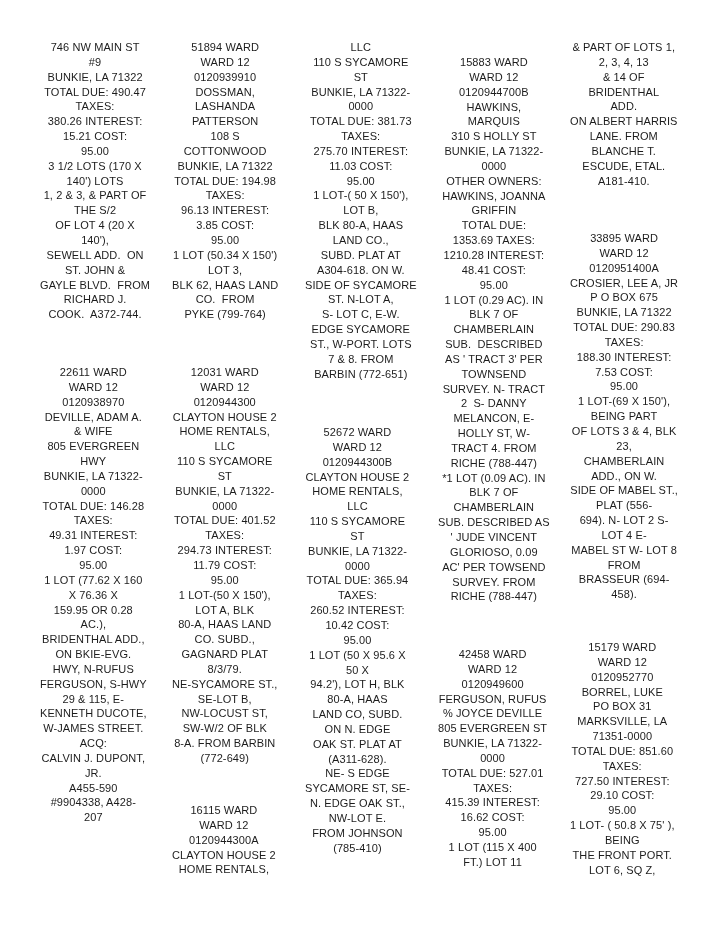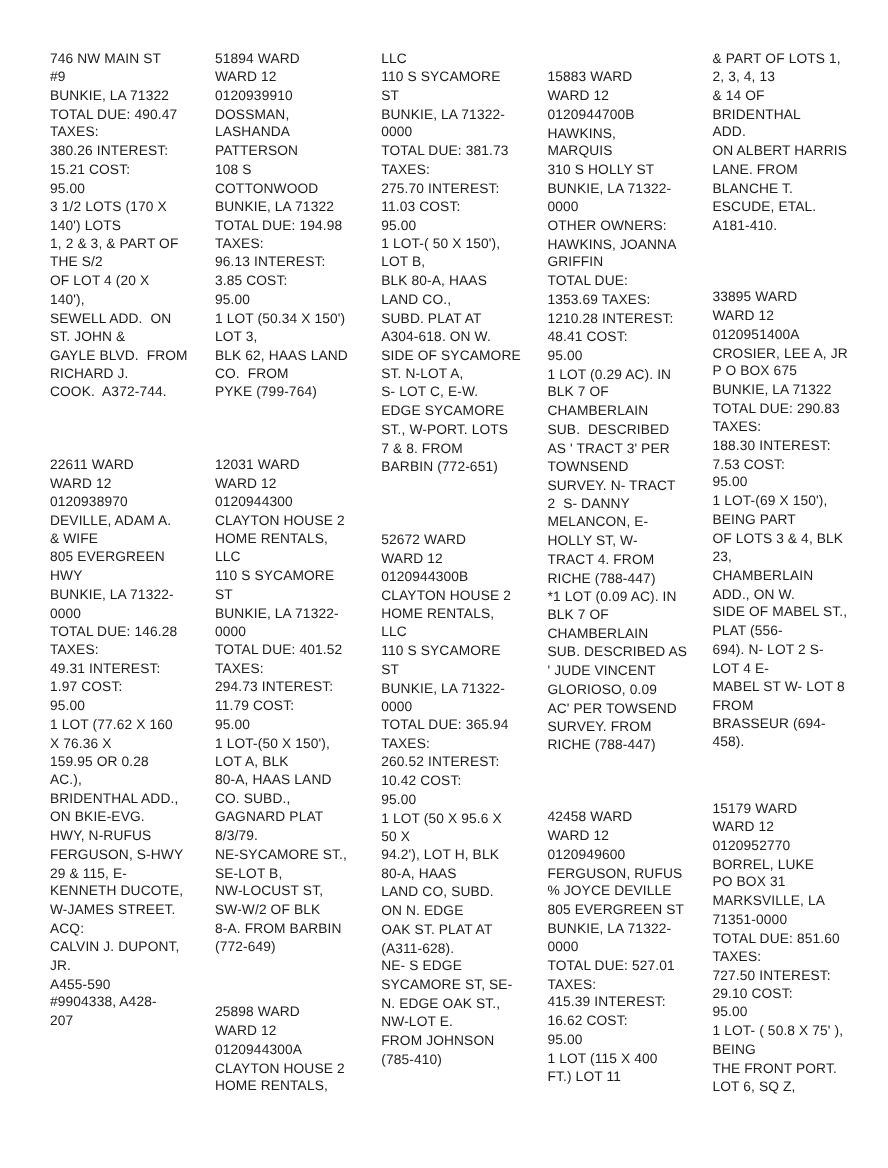--- a/index.html
+++ b/index.html
@@ -27,26 +27,26 @@
   }
   .text-line {
     height: 14.85px;
     line-height: 14.85px;
     letter-spacing: 0.1px;
   }
 </style>
 </head>
 <body>
 
-<div id="page" style="background: rgb(255, 255, 255); color: rgb(28, 28, 28);">
+<div id="page" style="background: rgb(255, 255, 255); color: rgb(28, 28, 28); text-align: center;">
     <div class="record-block" style="left: 40px; top: 40px;"><div class="text-line">746 NW MAIN ST</div><div class="text-line">#9</div><div class="text-line">BUNKIE, LA 71322</div><div class="text-line">TOTAL DUE: 490.47</div><div class="text-line">TAXES:</div><div class="text-line">380.26 INTEREST:</div><div class="text-line">15.21 COST:</div><div class="text-line">95.00</div><div class="text-line">3 1/2 LOTS (170 X</div><div class="text-line">140') LOTS</div><div class="text-line">1, 2 &amp; 3, &amp; PART OF</div><div class="text-line">THE S/2</div><div class="text-line">OF LOT 4 (20 X</div><div class="text-line">140'),</div><div class="text-line">SEWELL ADD.  ON</div><div class="text-line">ST. JOHN &amp;</div><div class="text-line">GAYLE BLVD.  FROM</div><div class="text-line">RICHARD J.</div><div class="text-line">COOK.  A372-744.</div></div>
     <div class="record-block" style="left: 40px; top: 365px;"><div class="text-line">22611 WARD</div><div class="text-line">WARD 12</div><div class="text-line">0120938970</div><div class="text-line">DEVILLE, ADAM A.</div><div class="text-line">&amp; WIFE</div><div class="text-line">805 EVERGREEN</div><div class="text-line">HWY</div><div class="text-line">BUNKIE, LA 71322-</div><div class="text-line">0000</div><div class="text-line">TOTAL DUE: 146.28</div><div class="text-line">TAXES:</div><div class="text-line">49.31 INTEREST:</div><div class="text-line">1.97 COST:</div><div class="text-line">95.00</div><div class="text-line">1 LOT (77.62 X 160</div><div class="text-line">X 76.36 X</div><div class="text-line">159.95 OR 0.28</div><div class="text-line">AC.),</div><div class="text-line">BRIDENTHAL ADD.,</div><div class="text-line">ON BKIE-EVG.</div><div class="text-line">HWY, N-RUFUS</div><div class="text-line">FERGUSON, S-HWY</div><div class="text-line">29 &amp; 115, E-</div><div class="text-line">KENNETH DUCOTE,</div><div class="text-line">W-JAMES STREET.</div><div class="text-line">ACQ:</div><div class="text-line">CALVIN J. DUPONT,</div><div class="text-line">JR.</div><div class="text-line">A455-590</div><div class="text-line">#9904338, A428-</div><div class="text-line">207</div></div>
     <div class="record-block" style="left: 172px; top: 40px;"><div class="text-line">51894 WARD</div><div class="text-line">WARD 12</div><div class="text-line">0120939910</div><div class="text-line">DOSSMAN,</div><div class="text-line">LASHANDA</div><div class="text-line">PATTERSON</div><div class="text-line">108 S</div><div class="text-line">COTTONWOOD</div><div class="text-line">BUNKIE, LA 71322</div><div class="text-line">TOTAL DUE: 194.98</div><div class="text-line">TAXES:</div><div class="text-line">96.13 INTEREST:</div><div class="text-line">3.85 COST:</div><div class="text-line">95.00</div><div class="text-line">1 LOT (50.34 X 150')</div><div class="text-line">LOT 3,</div><div class="text-line">BLK 62, HAAS LAND</div><div class="text-line">CO.  FROM</div><div class="text-line">PYKE (799-764)</div></div>
     <div class="record-block" style="left: 172px; top: 365px;"><div class="text-line">12031 WARD</div><div class="text-line">WARD 12</div><div class="text-line">0120944300</div><div class="text-line">CLAYTON HOUSE 2</div><div class="text-line">HOME RENTALS,</div><div class="text-line">LLC</div><div class="text-line">110 S SYCAMORE</div><div class="text-line">ST</div><div class="text-line">BUNKIE, LA 71322-</div><div class="text-line">0000</div><div class="text-line">TOTAL DUE: 401.52</div><div class="text-line">TAXES:</div><div class="text-line">294.73 INTEREST:</div><div class="text-line">11.79 COST:</div><div class="text-line">95.00</div><div class="text-line">1 LOT-(50 X 150'),</div><div class="text-line">LOT A, BLK</div><div class="text-line">80-A, HAAS LAND</div><div class="text-line">CO. SUBD.,</div><div class="text-line">GAGNARD PLAT</div><div class="text-line">8/3/79.</div><div class="text-line">NE-SYCAMORE ST.,</div><div class="text-line">SE-LOT B,</div><div class="text-line">NW-LOCUST ST,</div><div class="text-line">SW-W/2 OF BLK</div><div class="text-line">8-A. FROM BARBIN</div><div class="text-line">(772-649)</div></div>
-    <div class="record-block" style="left: 172px; top: 803px;"><div class="text-line">25898 WARD</div><div class="text-line">WARD 12</div><div class="text-line">0120944300A</div><div class="text-line">CLAYTON HOUSE 2</div><div class="text-line">HOME RENTALS,</div></div>
+    <div class="record-block" style="left: 172px; top: 803px;"><div class="text-line">16115 WARD</div><div class="text-line">WARD 12</div><div class="text-line">0120944300A</div><div class="text-line">CLAYTON HOUSE 2</div><div class="text-line">HOME RENTALS,</div></div>
     <div class="record-block" style="left: 305px; top: 40px;"><div class="text-line">LLC</div><div class="text-line">110 S SYCAMORE</div><div class="text-line">ST</div><div class="text-line">BUNKIE, LA 71322-</div><div class="text-line">0000</div><div class="text-line">TOTAL DUE: 381.73</div><div class="text-line">TAXES:</div><div class="text-line">275.70 INTEREST:</div><div class="text-line">11.03 COST:</div><div class="text-line">95.00</div><div class="text-line">1 LOT-( 50 X 150'),</div><div class="text-line">LOT B,</div><div class="text-line">BLK 80-A, HAAS</div><div class="text-line">LAND CO.,</div><div class="text-line">SUBD. PLAT AT</div><div class="text-line">A304-618. ON W.</div><div class="text-line">SIDE OF SYCAMORE</div><div class="text-line">ST. N-LOT A,</div><div class="text-line">S- LOT C, E-W.</div><div class="text-line">EDGE SYCAMORE</div><div class="text-line">ST., W-PORT. LOTS</div><div class="text-line">7 &amp; 8. FROM</div><div class="text-line">BARBIN (772-651)</div></div>
     <div class="record-block" style="left: 305px; top: 425px;"><div class="text-line">52672 WARD</div><div class="text-line">WARD 12</div><div class="text-line">0120944300B</div><div class="text-line">CLAYTON HOUSE 2</div><div class="text-line">HOME RENTALS,</div><div class="text-line">LLC</div><div class="text-line">110 S SYCAMORE</div><div class="text-line">ST</div><div class="text-line">BUNKIE, LA 71322-</div><div class="text-line">0000</div><div class="text-line">TOTAL DUE: 365.94</div><div class="text-line">TAXES:</div><div class="text-line">260.52 INTEREST:</div><div class="text-line">10.42 COST:</div><div class="text-line">95.00</div><div class="text-line">1 LOT (50 X 95.6 X</div><div class="text-line">50 X</div><div class="text-line">94.2'), LOT H, BLK</div><div class="text-line">80-A, HAAS</div><div class="text-line">LAND CO, SUBD.</div><div class="text-line">ON N. EDGE</div><div class="text-line">OAK ST. PLAT AT</div><div class="text-line">(A311-628).</div><div class="text-line">NE- S EDGE</div><div class="text-line">SYCAMORE ST, SE-</div><div class="text-line">N. EDGE OAK ST.,</div><div class="text-line">NW-LOT E.</div><div class="text-line">FROM JOHNSON</div><div class="text-line">(785-410)</div></div>
     <div class="record-block" style="left: 438px; top: 55px;"><div class="text-line">15883 WARD</div><div class="text-line">WARD 12</div><div class="text-line">0120944700B</div><div class="text-line">HAWKINS,</div><div class="text-line">MARQUIS</div><div class="text-line">310 S HOLLY ST</div><div class="text-line">BUNKIE, LA 71322-</div><div class="text-line">0000</div><div class="text-line">OTHER OWNERS:</div><div class="text-line">HAWKINS, JOANNA</div><div class="text-line">GRIFFIN</div><div class="text-line">TOTAL DUE:</div><div class="text-line">1353.69 TAXES:</div><div class="text-line">1210.28 INTEREST:</div><div class="text-line">48.41 COST:</div><div class="text-line">95.00</div><div class="text-line">1 LOT (0.29 AC). IN</div><div class="text-line">BLK 7 OF</div><div class="text-line">CHAMBERLAIN</div><div class="text-line">SUB.  DESCRIBED</div><div class="text-line">AS ' TRACT 3' PER</div><div class="text-line">TOWNSEND</div><div class="text-line">SURVEY. N- TRACT</div><div class="text-line">2  S- DANNY</div><div class="text-line">MELANCON, E-</div><div class="text-line">HOLLY ST, W-</div><div class="text-line">TRACT 4. FROM</div><div class="text-line">RICHE (788-447)</div><div class="text-line">*1 LOT (0.09 AC). IN</div><div class="text-line">BLK 7 OF</div><div class="text-line">CHAMBERLAIN</div><div class="text-line">SUB. DESCRIBED AS</div><div class="text-line">' JUDE VINCENT</div><div class="text-line">GLORIOSO, 0.09</div><div class="text-line">AC' PER TOWSEND</div><div class="text-line">SURVEY. FROM</div><div class="text-line">RICHE (788-447)</div></div>
     <div class="record-block" style="left: 438px; top: 647px;"><div class="text-line">42458 WARD</div><div class="text-line">WARD 12</div><div class="text-line">0120949600</div><div class="text-line">FERGUSON, RUFUS</div><div class="text-line">% JOYCE DEVILLE</div><div class="text-line">805 EVERGREEN ST</div><div class="text-line">BUNKIE, LA 71322-</div><div class="text-line">0000</div><div class="text-line">TOTAL DUE: 527.01</div><div class="text-line">TAXES:</div><div class="text-line">415.39 INTEREST:</div><div class="text-line">16.62 COST:</div><div class="text-line">95.00</div><div class="text-line">1 LOT (115 X 400</div><div class="text-line">FT.) LOT 11</div></div>
     <div class="record-block" style="left: 570px; top: 40px;"><div class="text-line">&amp; PART OF LOTS 1,</div><div class="text-line">2, 3, 4, 13</div><div class="text-line">&amp; 14 OF</div><div class="text-line">BRIDENTHAL</div><div class="text-line">ADD.</div><div class="text-line">ON ALBERT HARRIS</div><div class="text-line">LANE. FROM</div><div class="text-line">BLANCHE T.</div><div class="text-line">ESCUDE, ETAL.</div><div class="text-line">A181-410.</div></div>
     <div class="record-block" style="left: 570px; top: 231px;"><div class="text-line">33895 WARD</div><div class="text-line">WARD 12</div><div class="text-line">0120951400A</div><div class="text-line">CROSIER, LEE A, JR</div><div class="text-line">P O BOX 675</div><div class="text-line">BUNKIE, LA 71322</div><div class="text-line">TOTAL DUE: 290.83</div><div class="text-line">TAXES:</div><div class="text-line">188.30 INTEREST:</div><div class="text-line">7.53 COST:</div><div class="text-line">95.00</div><div class="text-line">1 LOT-(69 X 150'),</div><div class="text-line">BEING PART</div><div class="text-line">OF LOTS 3 &amp; 4, BLK</div><div class="text-line">23,</div><div class="text-line">CHAMBERLAIN</div><div class="text-line">ADD., ON W.</div><div class="text-line">SIDE OF MABEL ST.,</div><div class="text-line">PLAT (556-</div><div class="text-line">694). N- LOT 2 S-</div><div class="text-line">LOT 4 E-</div><div class="text-line">MABEL ST W- LOT 8</div><div class="text-line">FROM</div><div class="text-line">BRASSEUR (694-</div><div class="text-line">458).</div></div>
     <div class="record-block" style="left: 570px; top: 640px;"><div class="text-line">15179 WARD</div><div class="text-line">WARD 12</div><div class="text-line">0120952770</div><div class="text-line">BORREL, LUKE</div><div class="text-line">PO BOX 31</div><div class="text-line">MARKSVILLE, LA</div><div class="text-line">71351-0000</div><div class="text-line">TOTAL DUE: 851.60</div><div class="text-line">TAXES:</div><div class="text-line">727.50 INTEREST:</div><div class="text-line">29.10 COST:</div><div class="text-line">95.00</div><div class="text-line">1 LOT- ( 50.8 X 75' ),</div><div class="text-line">BEING</div><div class="text-line">THE FRONT PORT.</div><div class="text-line">LOT 6, SQ Z,</div></div>
   </div>
 
 </body></html>

